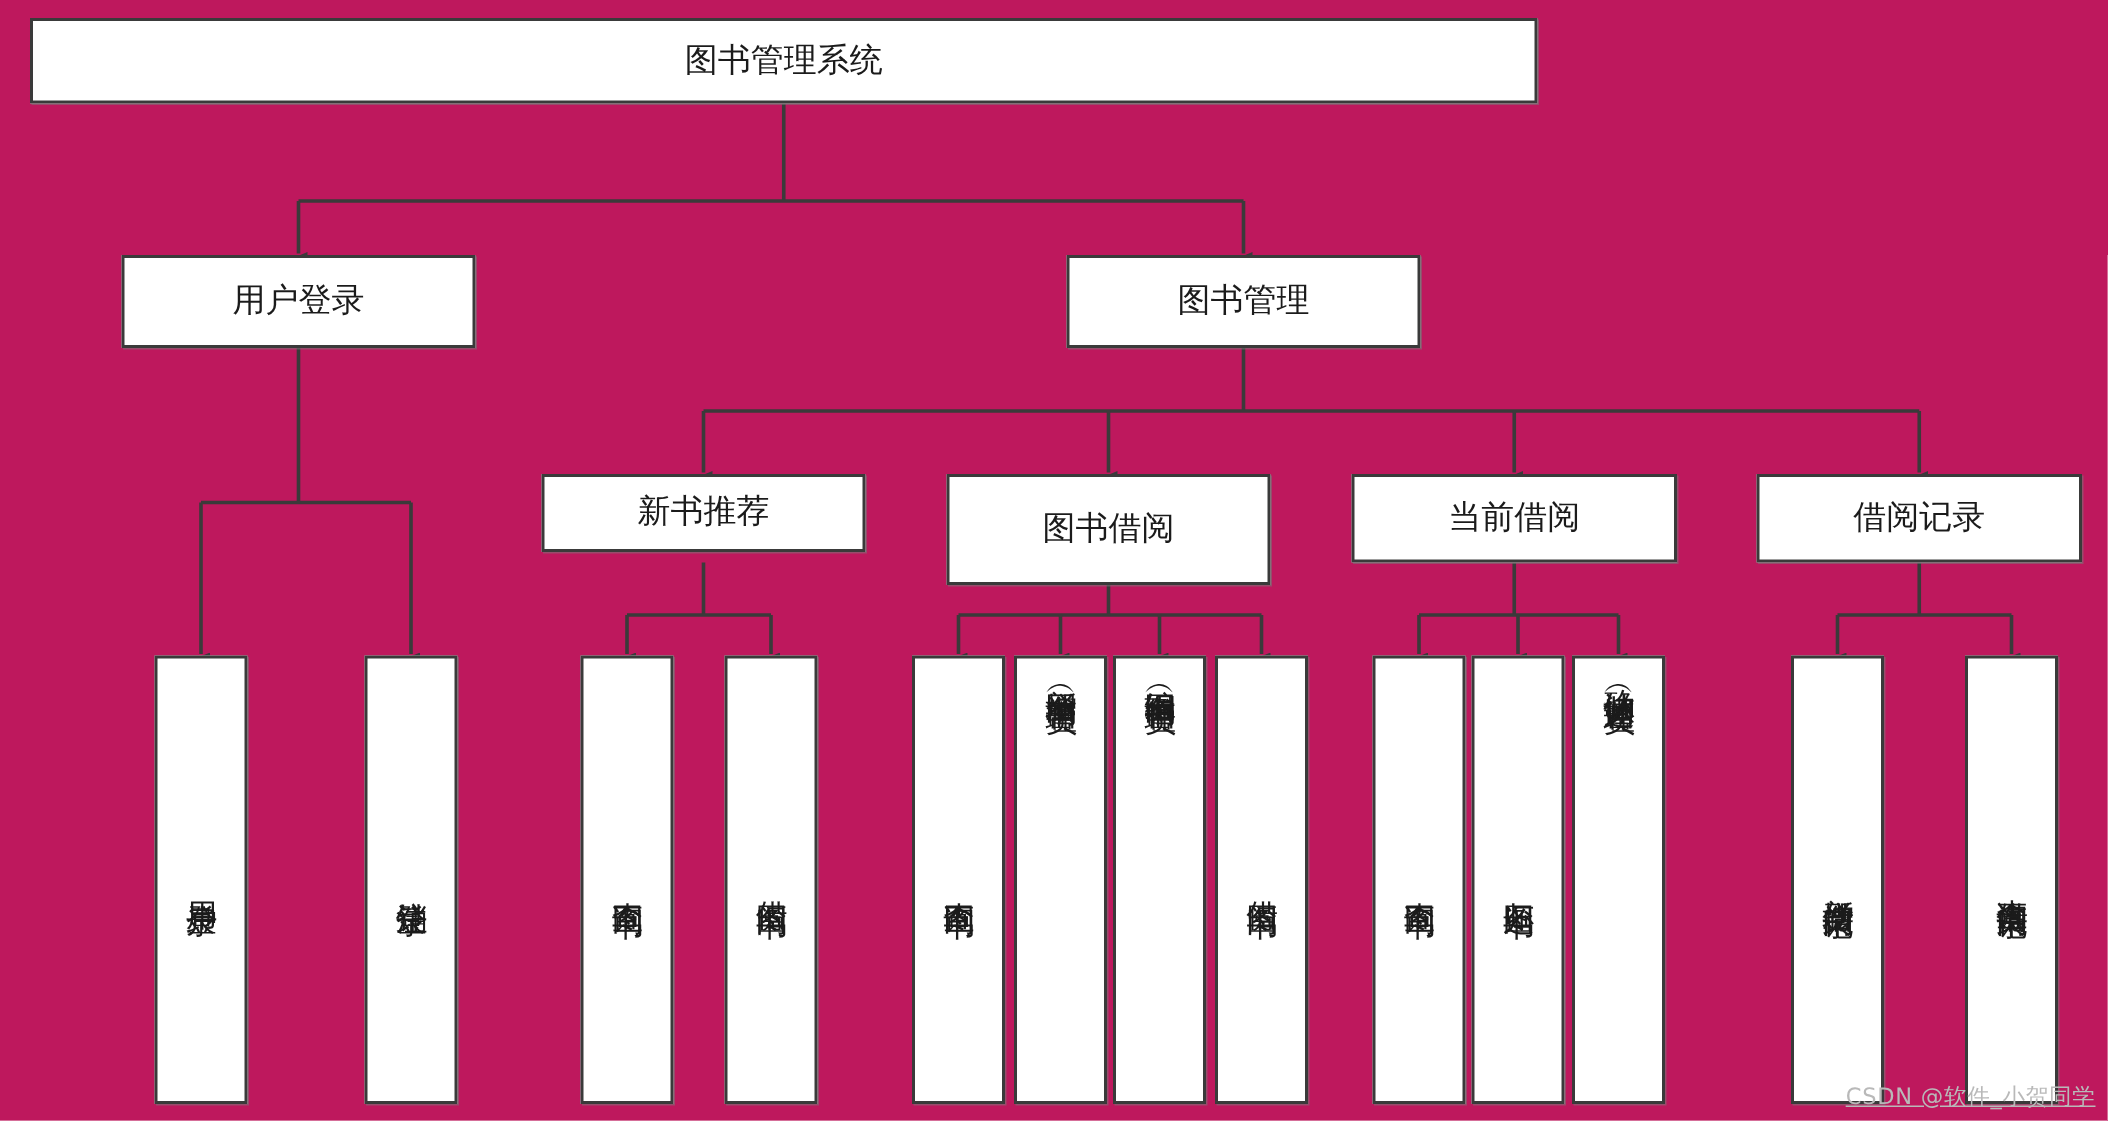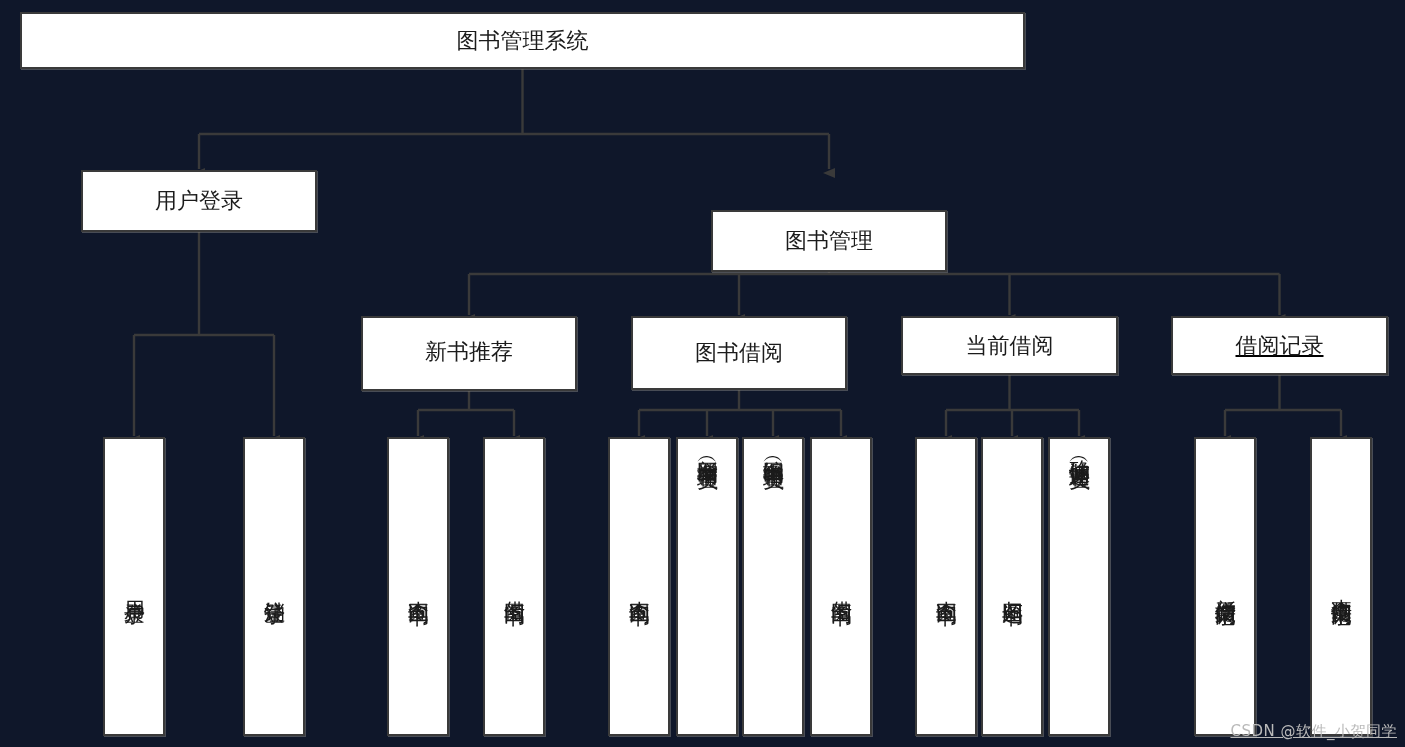--- a/index.html
+++ b/index.html
@@ -1,20 +1,20 @@
 <!DOCTYPE html>
 <html><head>
 <meta charset="utf-8">
 <style>
   html,body{margin:0;padding:0;background:#ffffff;}
   body{
     font-family:"DejaVu Sans","Liberation Sans",sans-serif;
     width:1405px;height:747px;overflow:hidden;position:relative;
   }
-  #diagram-root{position:relative;width:1405px;height:747px;background:#0f172a;}
+  #diagram-root{position:relative;width:1405px;height:747px;background:#be185d;}
   svg.layer{position:absolute;left:0;top:0;width:1405px;height:747px;}
   .node-box{
     position:absolute;
     background:#ffffff;
     border:2px solid #3a3a3a;
     box-sizing:border-box;
     display:flex;align-items:center;justify-content:center;
     box-shadow:1px 1px 0 rgba(120,120,120,0.55);
   }
   .node-label{
@@ -92,33 +92,33 @@
       </g>
   </svg>
 
   <div id="boxes-layer">
       <div class="node-box node-root node-h" style="left: 20px; top: 12px; width: 1005px; height: 57px;">
         <span class="node-label">图书管理系统</span>
       </div>
       <div class="node-box node-h" style="left: 81px; top: 170px; width: 236px; height: 62px;">
         <span class="node-label">用户登录</span>
       </div>
-      <div class="node-box node-h" style="left: 711px; top: 170px; width: 236px; height: 62px; margin-top: 40px;">
+      <div class="node-box node-h" style="left: 711px; top: 170px; width: 236px; height: 62px;">
         <span class="node-label">图书管理</span>
       </div>
-      <div class="node-box node-h" style="left: 361px; top: 316px; width: 216px; height: 75px; font-family: Liberation Mono, monospace;">
+      <div class="node-box node-h" style="left: 361px; top: 316px; width: 216px; height: 52px;">
         <span class="node-label">新书推荐</span>
       </div>
       <div class="node-box node-h" style="left: 631px; top: 316px; width: 216px; height: 74px;">
         <span class="node-label">图书借阅</span>
       </div>
       <div class="node-box node-h" style="left: 901px; top: 316px; width: 217px; height: 59px;">
         <span class="node-label">当前借阅</span>
       </div>
-      <div class="node-box node-h" style="left: 1171px; top: 316px; width: 217px; height: 59px; text-decoration: underline;">
+      <div class="node-box node-h" style="left: 1171px; top: 316px; width: 217px; height: 59px;">
         <span class="node-label">借阅记录</span>
       </div>
       <div class="node-box node-v vmid" style="left: 103px; top: 437px; width: 62px; height: 299px;">
         <span class="node-label">用户登录</span>
       </div>
       <div class="node-box node-v vmid" style="left: 243px; top: 437px; width: 62px; height: 299px;">
         <span class="node-label">注销登录</span>
       </div>
       <div class="node-box node-v vmid" style="left: 387px; top: 437px; width: 62px; height: 299px;">
         <span class="node-label">查询图书</span>

